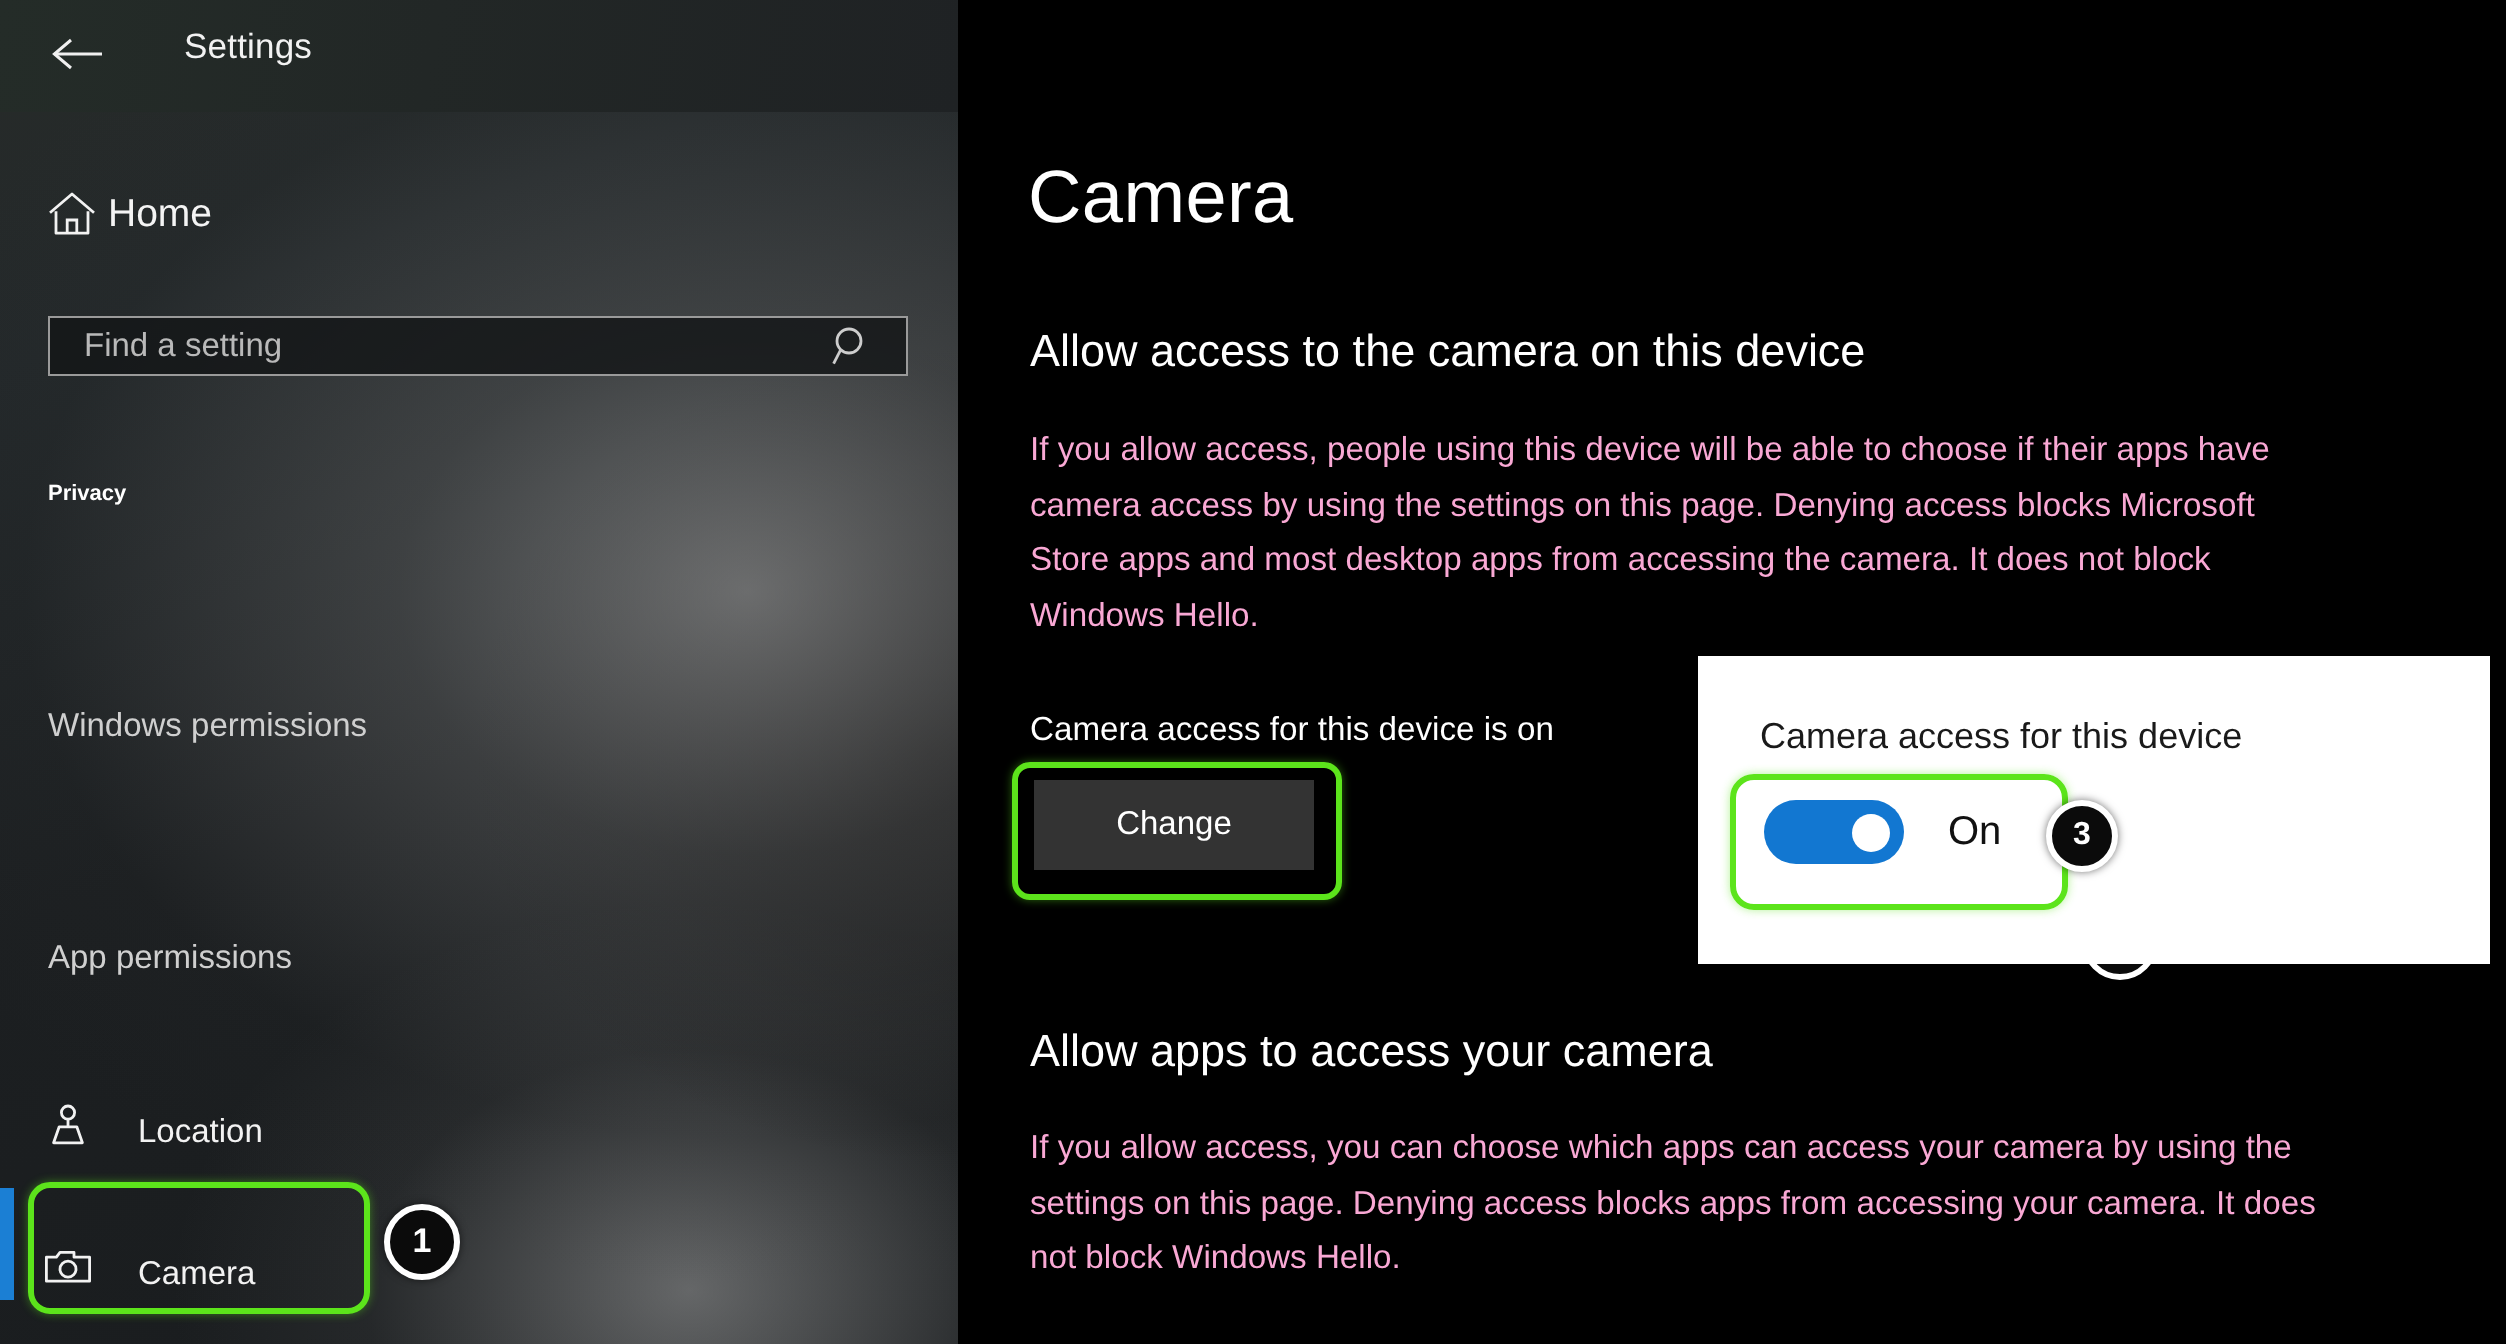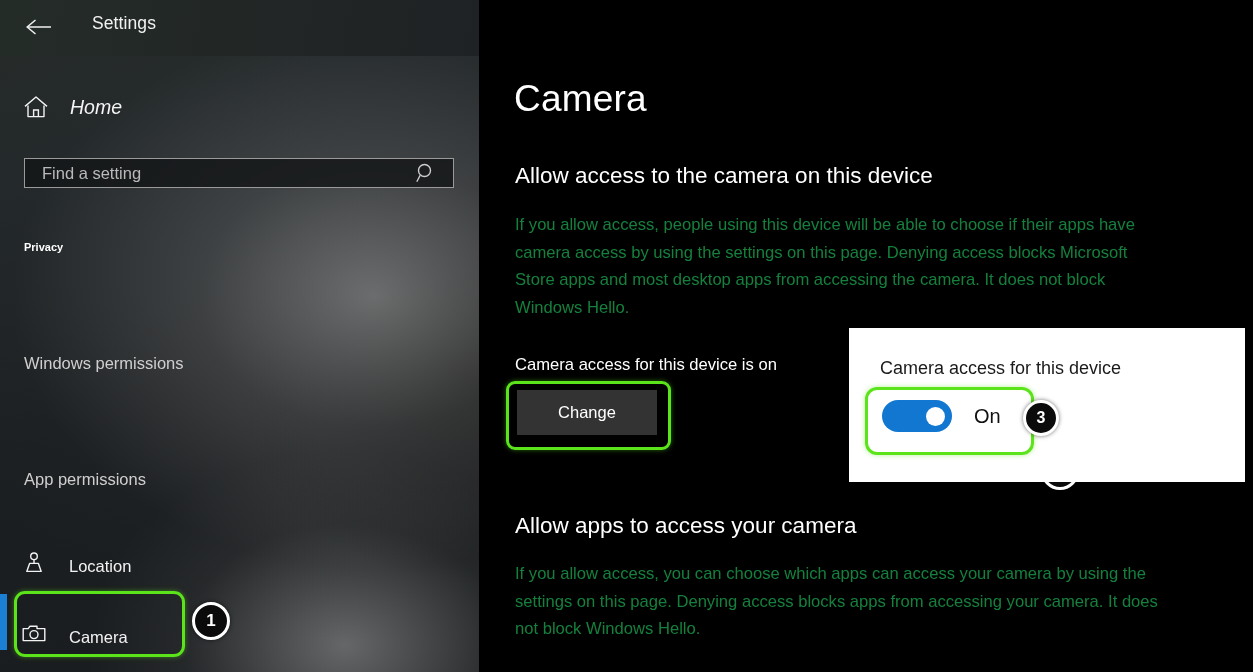--- a/index.html
+++ b/index.html
@@ -73,23 +73,22 @@
     color: #f2f2f2;
     letter-spacing: .1px;
   }
 
   .home-row {
     position: absolute;
     left: 22px;
     top: 93px;
     display: flex;
     align-items: center;
-    gap: 20px;
-    cursor: pointer;
-    font-style: italic;
+    gap: 4px;
+    cursor: pointer;
   }
   .home-icon { width: 28px; height: 28px; display: block; }
   .home-label {
     font-size: 19.5px;
     color: #f4f4f4;
   }
 
   .search-box {
     position: absolute;
     left: 24px;
@@ -202,21 +201,21 @@
   }
   .section-head.s1 { top: 163px; }
   .section-head.s2 { top: 513px; }
 
   .body-text {
     position: absolute;
     left: 36px;
     width: 645px;
     font-size: 16.6px;
     line-height: 27.5px;
-    color: #15803d;
+    color: #f9a8d4;
   }
   .body-text.b1 { top: 211px; }
   .body-text.b2 { top: 560px; }
 
   .status-line {
     position: absolute;
     left: 36px;
     top: 355px;
     font-size: 16.6px;
     color: #ffffff;

